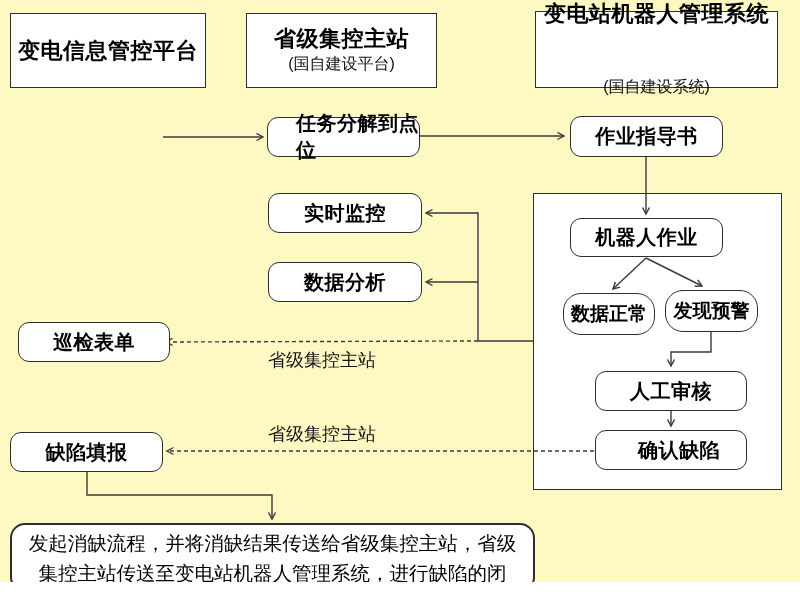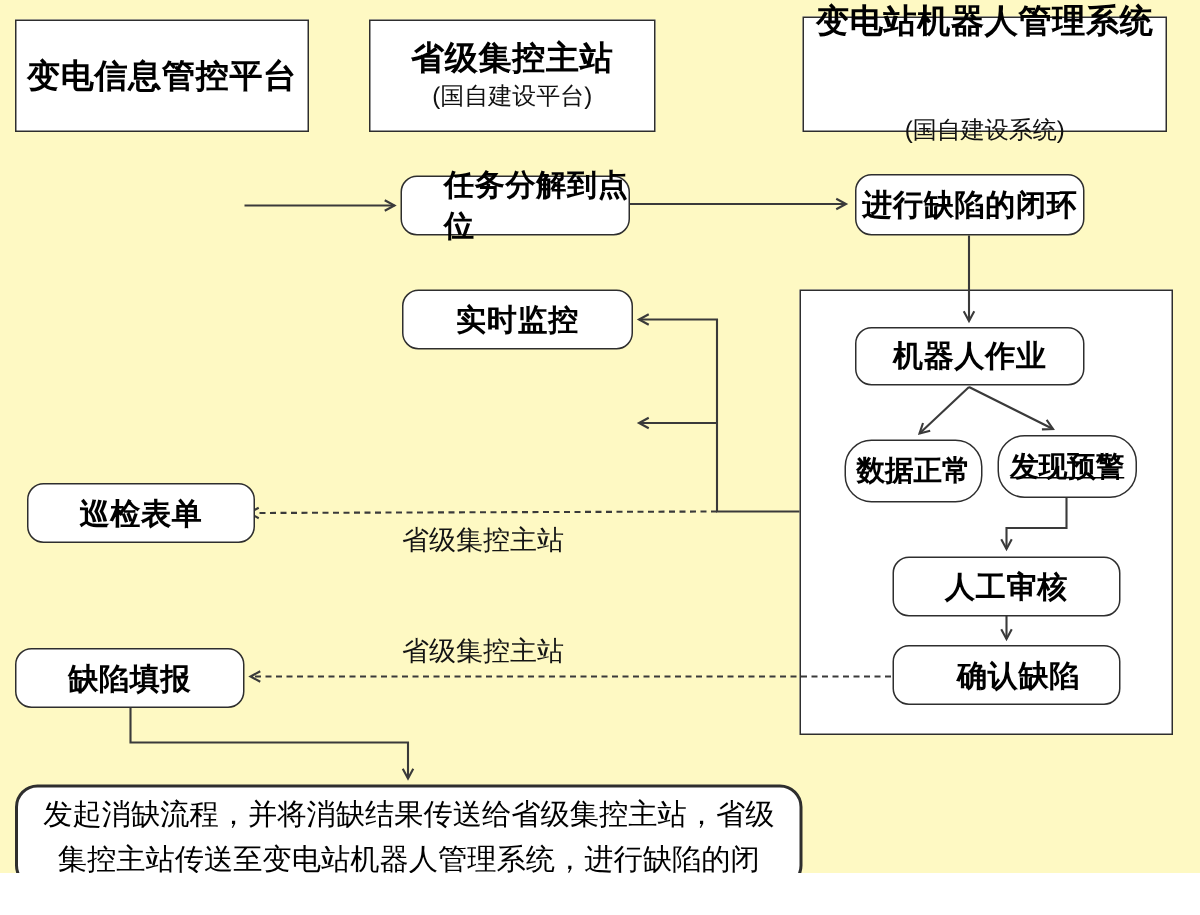--- a/index.html
+++ b/index.html
@@ -68,27 +68,28 @@
   <div class="hdr" style="left:246px;top:13px;width:191px;height:75px;">
     <div class="hdr-title">省级集控主站</div>
     <div class="hdr-sub">(国自建设平台)</div>
   </div>
   <div class="hdr" style="left:535px;top:11px;width:243px;height:77px;gap:48px;">
     <div class="hdr-title">变电站机器人管理系统</div>
     <div class="hdr-sub">(国自建设系统)</div>
   </div>
 
   <div class="node" style="left:267px;top:117px;width:153px;height:40px;padding-left:28px;">任务分解到点位</div>
-  <div class="node" style="left:570px;top:116px;width:153px;height:41px;">进行缺陷的闭环</div>
+  <div class="node" style="left:570px;top:116px;width:153px;height:41px;">作业指导书</div>
   <div class="node" style="left:268px;top:193px;width:154px;height:40px;">实时监控</div>
+  <div class="node" style="left:268px;top:262px;width:154px;height:40px;">数据分析</div>
   <div class="node" style="left:18px;top:322px;width:152px;height:40px;">巡检表单</div>
   <div class="node" style="left:10px;top:432px;width:153px;height:40px;">缺陷填报</div>
   <div class="node" style="left:570px;top:218px;width:153px;height:39px;">机器人作业</div>
   <div class="node small" style="left:563px;top:293px;width:92px;height:42px;">数据正常</div>
-  <div class="node small" style="left:665px;top:290px;width:93px;height:42px;text-decoration:underline;">发现预警</div>
+  <div class="node small" style="left:665px;top:290px;width:93px;height:42px;">发现预警</div>
   <div class="node" style="left:595px;top:371px;width:152px;height:40px;">人工审核</div>
   <div class="node" style="left:595px;top:430px;width:152px;height:40px;padding-left:16px;">确认缺陷</div>
 
   <div class="edge-label" style="left:268px;top:348px;">省级集控主站</div>
   <div class="edge-label" style="left:268px;top:422px;">省级集控主站</div>
 
   <div class="footer" style="left:10px;top:523px;width:525px;height:69px;">发起消缺流程，并将消缺结果传送给省级集控主站，省级集控主站传送至变电站机器人管理系统，进行缺陷的闭环。</div>
 
 </div>
 

